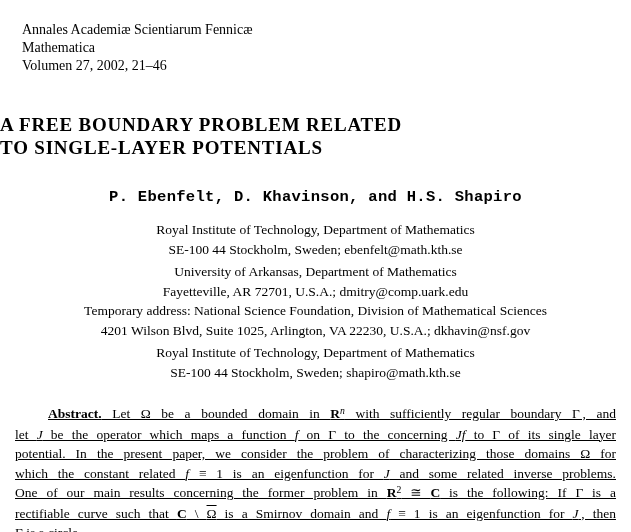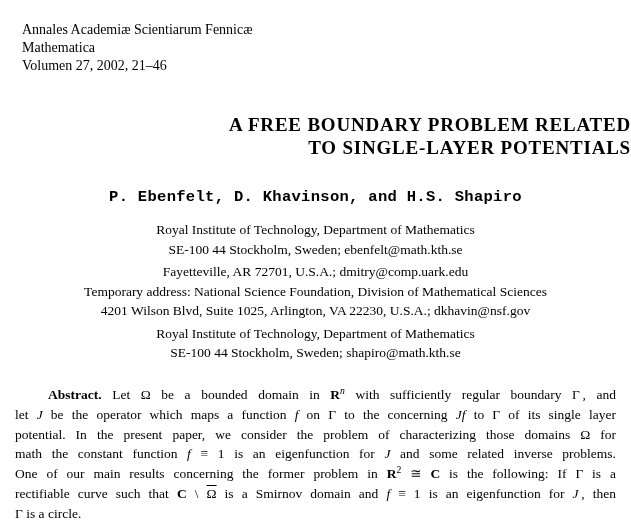--- a/index.html
+++ b/index.html
@@ -9,41 +9,42 @@
     font-family:"Liberation Serif","DejaVu Serif",serif;
     overflow:hidden;
   }
   .page{padding-top:21px;}
   .journal{
     margin-left:22px;
     font-size:14px;line-height:18px;
   }
   .title{
     margin-top:38px;
-    text-align:right;font-weight:bold;
+    text-align:left;font-weight:bold;
     font-size:19px;line-height:23px;letter-spacing:0.8px;
   }
   .authors{
     margin-top:28px;
     text-align:center;font-weight:bold;
     font-size:15.5px;line-height:20px;letter-spacing:0.3px;font-family:Liberation Mono, monospace;
   }
   .affils{
     margin-top:13px;
     text-align:center;
     font-size:13.5px;line-height:19.5px;
   }
   .affil-group{margin-top:3px;}
   .abstract{
     margin:22px 15px 0 15px;
     font-size:13.5px;line-height:19.5px;
   }
   .abs-line{
     text-align:justify;
     text-align-last:justify;
+    text-decoration:underline;
   }
   .abs-line.first{text-indent:33px;}
   .abs-line.last{text-align-last:left;}
   .seg-b{font-weight:bold;}
   .seg-i{font-style:italic;}
   .seg-sup{font-size:0.72em;position:relative;top:-0.45em;}
   .seg-supi{font-size:0.72em;position:relative;top:-0.45em;font-style:italic;}
   .seg-over{text-decoration:overline;}
 </style>
 </head>
@@ -63,33 +64,34 @@
     </div>
 
   <div class="authors">P. Ebenfelt, D. Khavinson, and H.S. Shapiro</div>
 
   <div class="affils">
       <div class="affil-group">
         <div class="affil-line">Royal Institute of Technology, Department of Mathematics</div>
         <div class="affil-line">SE-100 44 Stockholm, Sweden; ebenfelt@math.kth.se</div>
       </div>
       <div class="affil-group">
+        <div class="affil-line">University of Arkansas, Department of Mathematics</div>
         <div class="affil-line">Fayetteville, AR 72701, U.S.A.; dmitry@comp.uark.edu</div>
         <div class="affil-line">Temporary address: National Science Foundation, Division of Mathematical Sciences</div>
         <div class="affil-line">4201 Wilson Blvd, Suite 1025, Arlington, VA 22230, U.S.A.; dkhavin@nsf.gov</div>
       </div>
       <div class="affil-group">
         <div class="affil-line">Royal Institute of Technology, Department of Mathematics</div>
         <div class="affil-line">SE-100 44 Stockholm, Sweden; shapiro@math.kth.se</div>
       </div>
     </div>
 
   <div class="abstract">
       <div class="abs-line first"><span class="seg-b">Abstract.</span><span> Let Ω be a bounded domain in </span><span class="seg-b">R</span><span class="seg-supi">n</span><span> with sufficiently regular boundary Γ , and</span></div>
       <div class="abs-line"><span>let </span><span class="seg-i">J</span><span> be the operator which maps a function </span><span class="seg-i">f</span><span> on Γ to the concerning </span><span class="seg-i">Jf</span><span> to Γ of its single layer</span></div>
       <div class="abs-line"><span>potential. In the present paper, we consider the problem of characterizing those domains Ω for</span></div>
-      <div class="abs-line"><span>math the constant function </span><span class="seg-i">f</span><span> ≡ 1 is an eigenfunction for </span><span class="seg-i">J</span><span> and some related inverse problems.</span></div>
+      <div class="abs-line"><span>which the constant related </span><span class="seg-i">f</span><span> ≡ 1 is an eigenfunction for </span><span class="seg-i">J</span><span> and some related inverse problems.</span></div>
       <div class="abs-line"><span>One of our main results concerning the former problem in </span><span class="seg-b">R</span><span class="seg-sup">2</span><span> ≅ </span><span class="seg-b">C</span><span> is the following: If Γ is a</span></div>
       <div class="abs-line"><span>rectifiable curve such that </span><span class="seg-b">C</span><span> \ </span><span class="seg-over">Ω</span><span> is a Smirnov domain and </span><span class="seg-i">f</span><span> ≡ 1 is an eigenfunction for </span><span class="seg-i">J</span><span> , then</span></div>
       <div class="abs-line last"><span>Γ is a circle.</span></div>
     </div>
 
 </div>
 
 </body></html>

